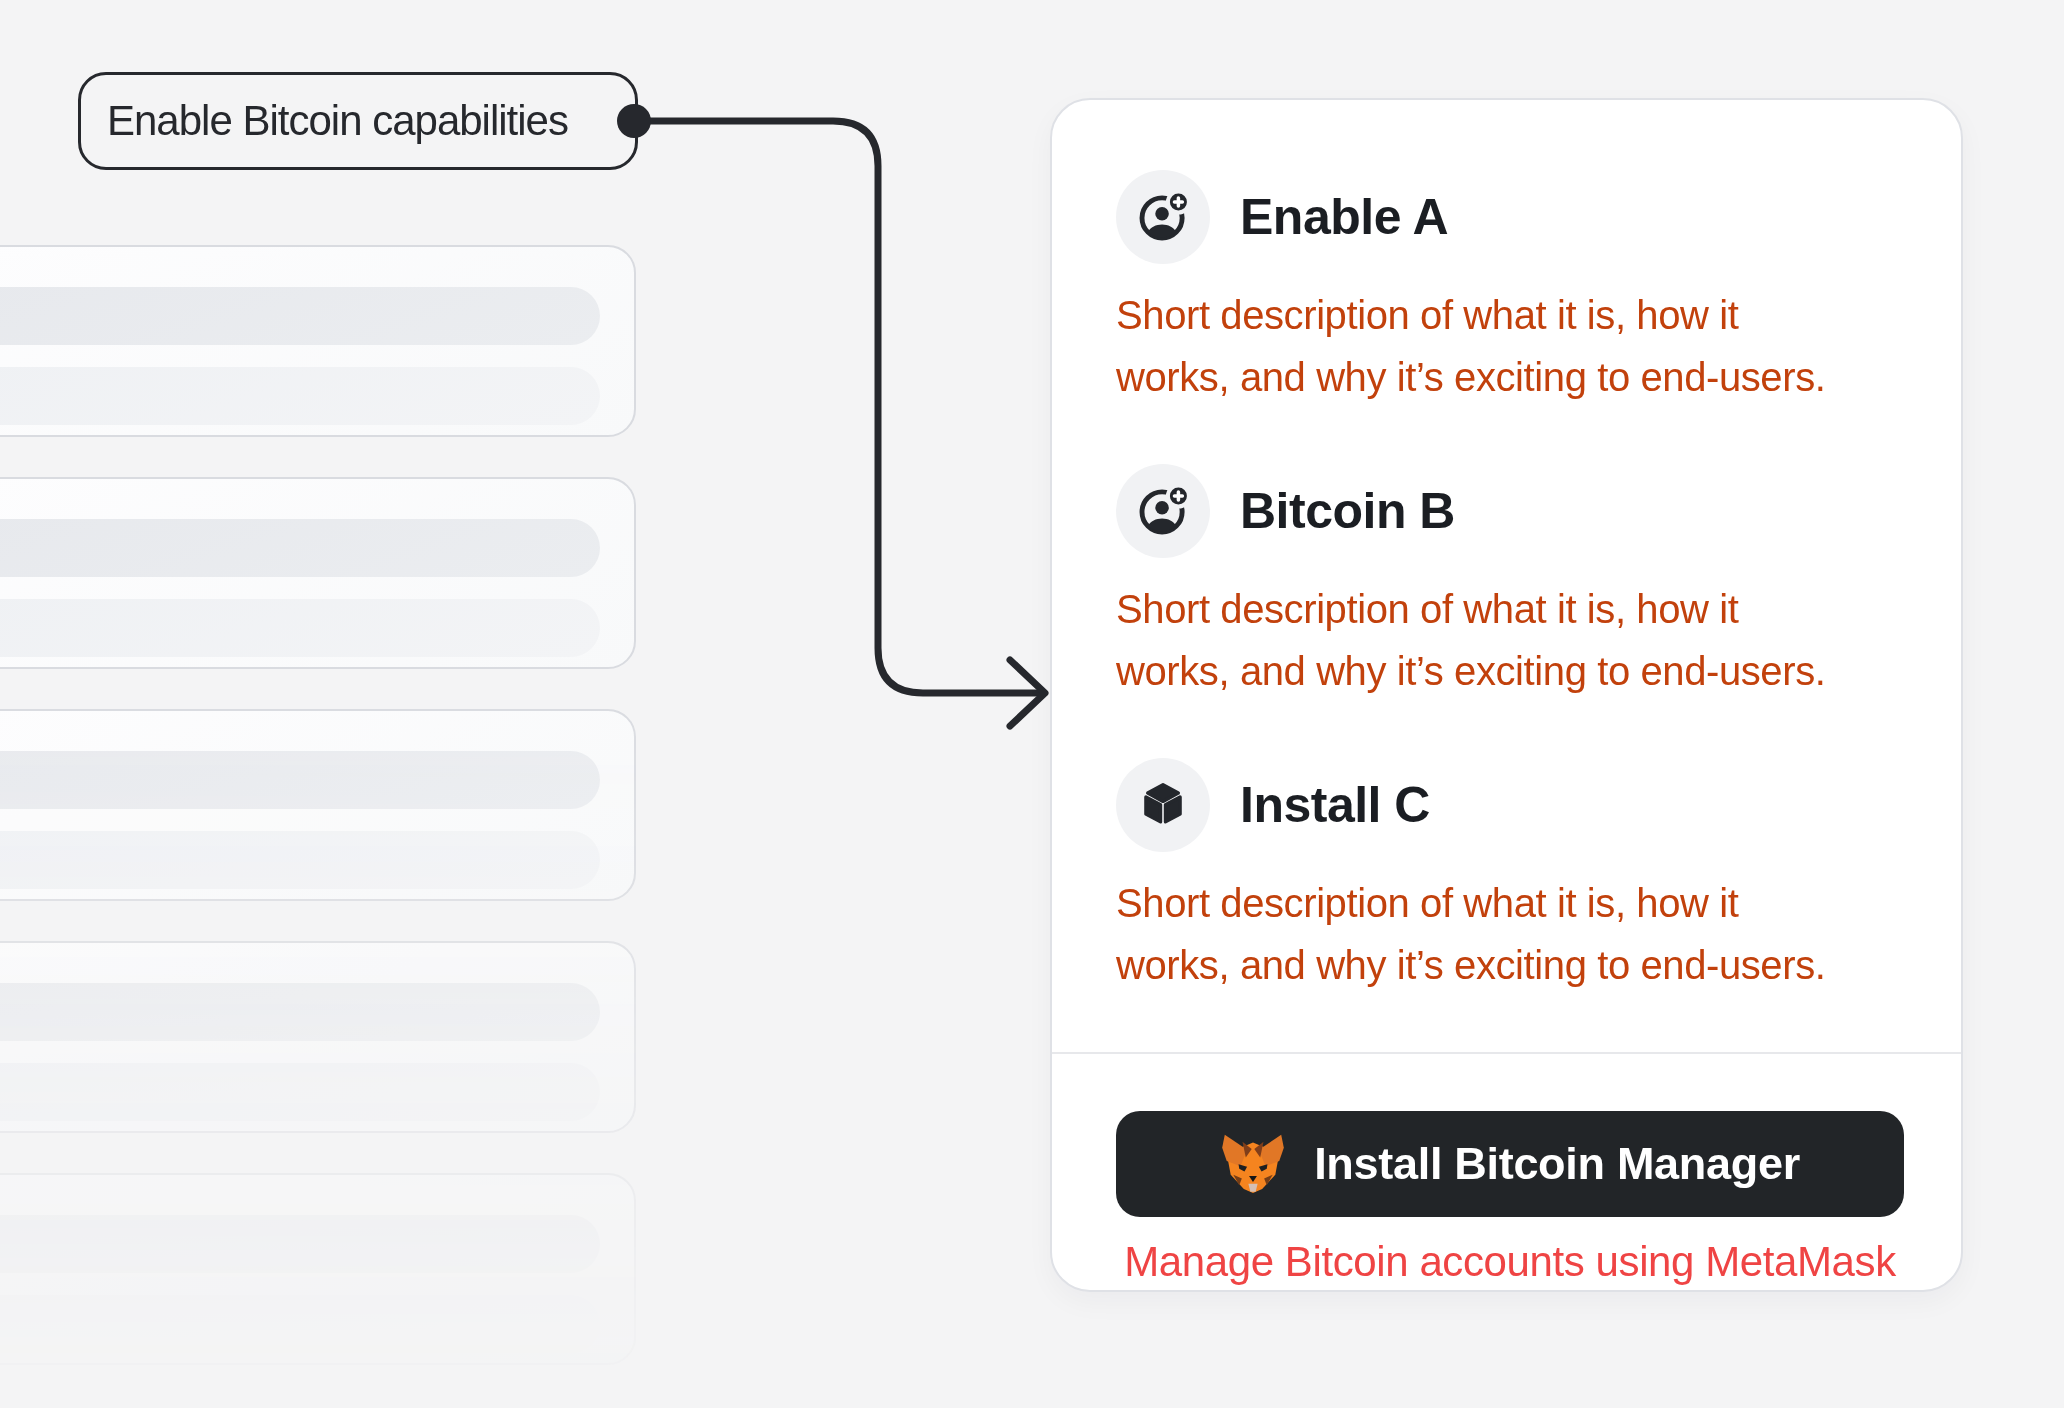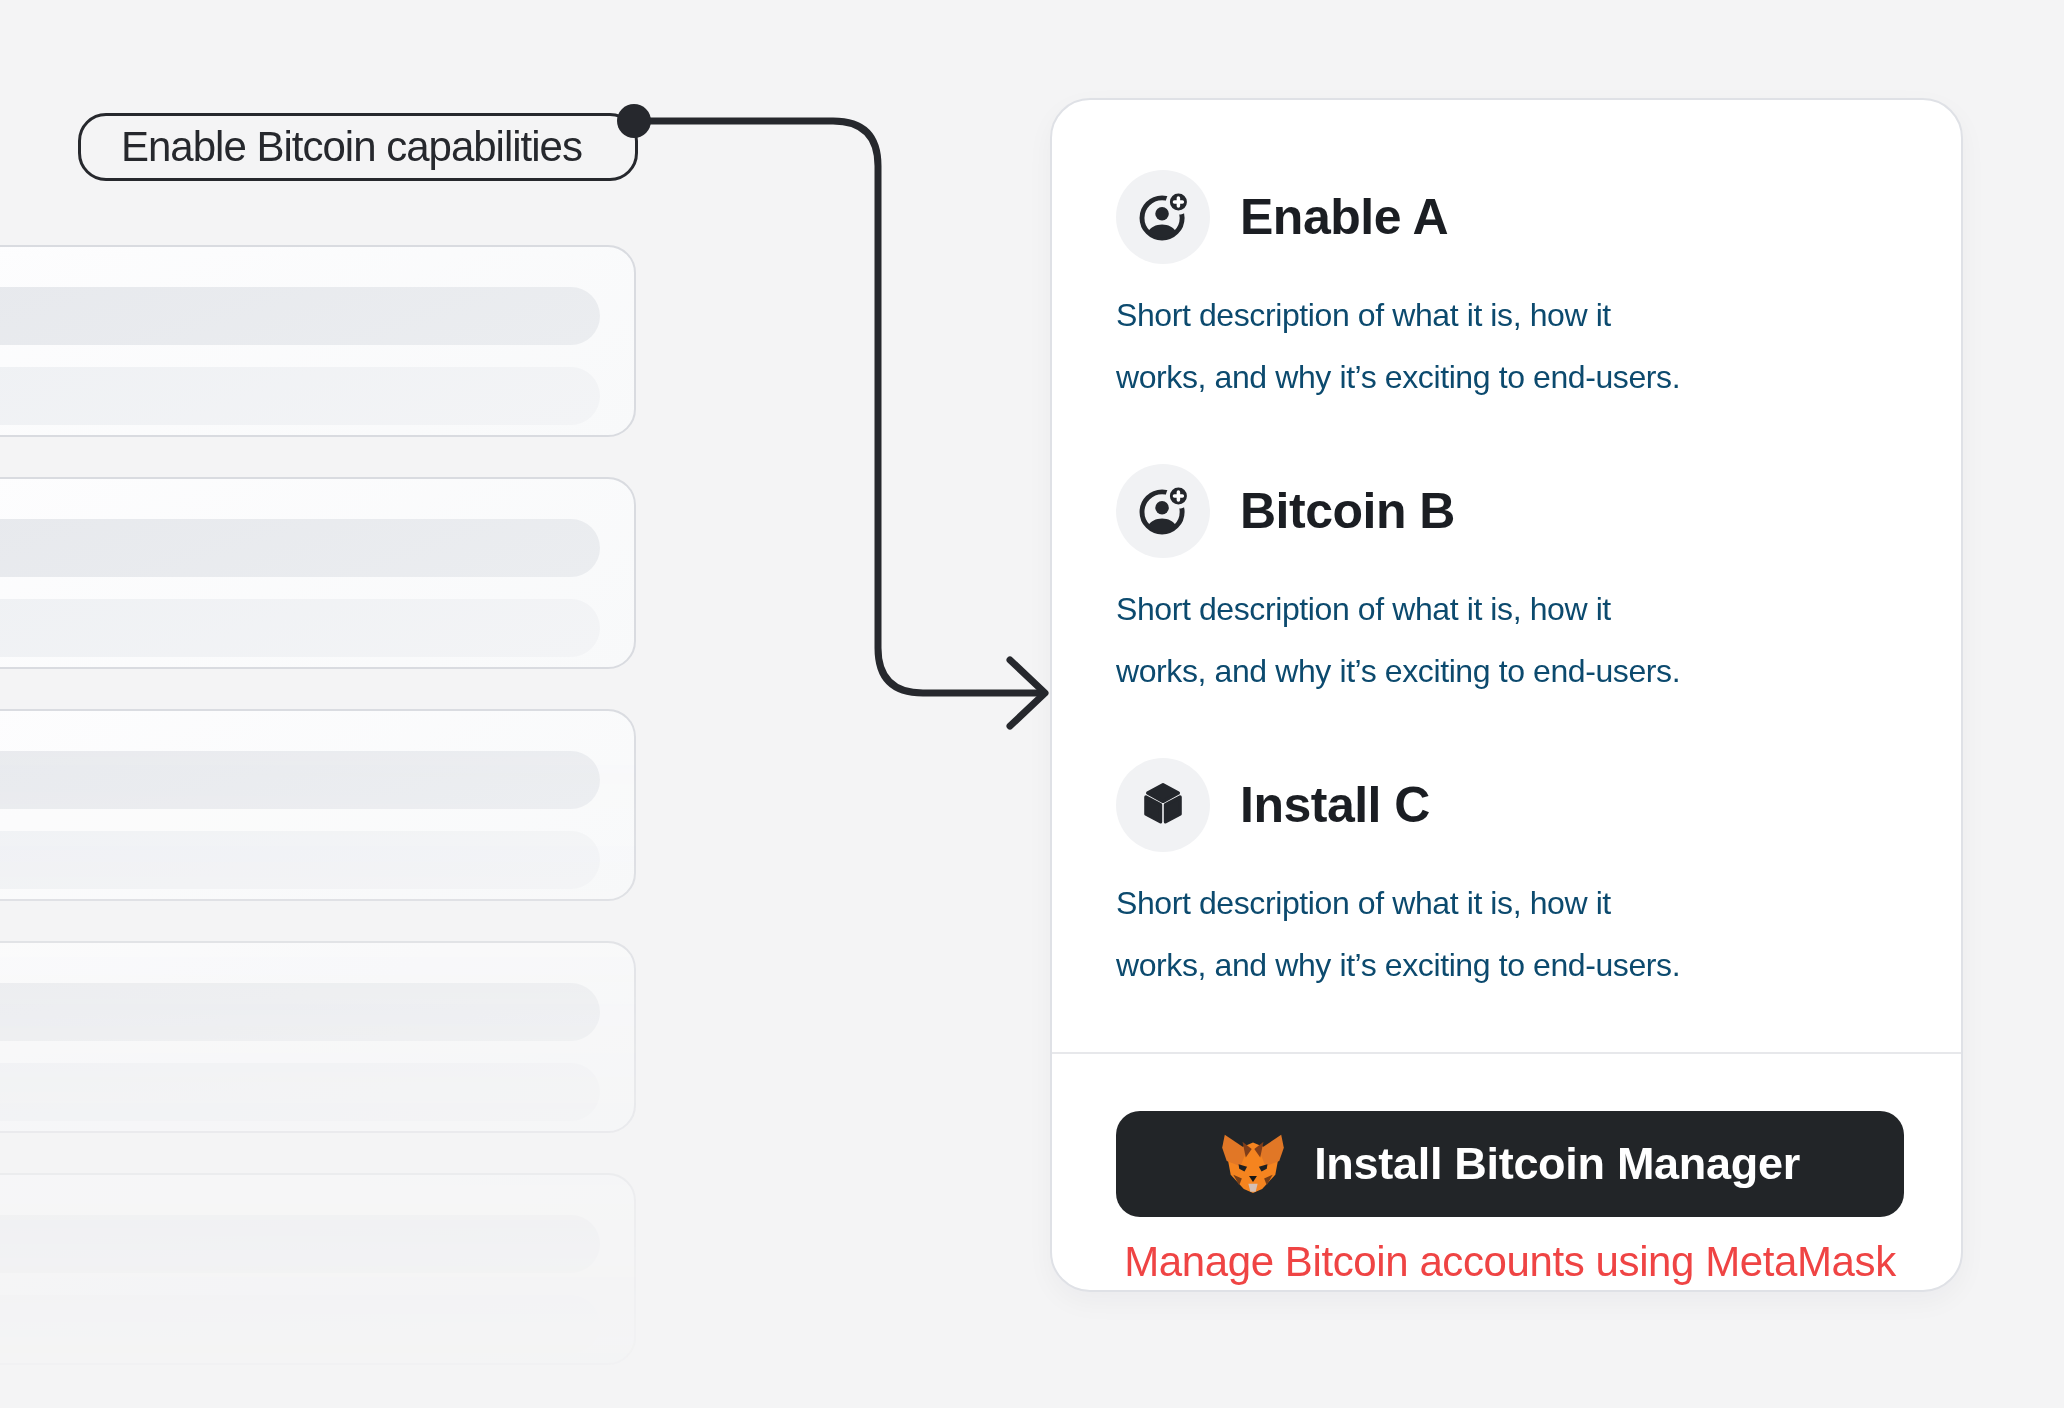--- a/index.html
+++ b/index.html
@@ -4,26 +4,25 @@
 <style>
   html,body{margin:0;padding:0;}
   .stage{
     position:relative;width:2064px;height:1408px;overflow:hidden;
     background:#f4f4f5;
     font-family:"Liberation Sans","DejaVu Sans",sans-serif;
     color:#25282d;
   }
   
   .callout{
-    position:absolute;left:78px;top:72px;width:560px;height:68px;
+    position:absolute;left:78px;top:72px;width:560px;height:98px;
     box-sizing:border-box;border:3px solid #26282d;border-radius:28px;
-    display:flex;align-items:center;padding-left:40px;
+    display:flex;align-items:center;padding-left:26px;
     font-size:42px;letter-spacing:-1px;font-weight:500;color:#26282d;
     white-space:nowrap;
-    margin-top:41px;
   }
   
   .connector{position:absolute;left:0;top:0;width:2064px;height:1408px;pointer-events:none;}
   
   .skeleton-stack{
     position:absolute;left:-46px;top:245px;width:682px;
     -webkit-mask-image:linear-gradient(180deg,#000 0%,#000 38%,rgba(0,0,0,.8) 55%,rgba(0,0,0,.45) 72%,rgba(0,0,0,.15) 90%,rgba(0,0,0,.03) 100%);
             mask-image:linear-gradient(180deg,#000 0%,#000 38%,rgba(0,0,0,.8) 55%,rgba(0,0,0,.45) 72%,rgba(0,0,0,.15) 90%,rgba(0,0,0,.03) 100%);
   }
   .skeleton-card{
@@ -42,21 +41,21 @@
     box-shadow:0 10px 28px rgba(20,26,40,.04);
   }
   .card-body{padding:70px 57px 0 64px;}
   .feature{margin-bottom:56px;}
   .feature-head{display:flex;align-items:center;gap:30px;height:94px;}
   .icon-circle{
     flex:0 0 auto;width:94px;height:94px;border-radius:50%;background:#f1f2f4;
     display:flex;align-items:center;justify-content:center;
   }
   .feature-title{font-size:50px;font-weight:bold;letter-spacing:-.5px;color:#1b1e23;}
-  .feature-desc{margin-top:20px;font-size:32px;line-height:62px;letter-spacing:-.4px;color:#0c4a6e;}
+  .feature-desc{margin-top:20px;font-size:40px;line-height:62px;letter-spacing:-.4px;color:#c2410c;}
   .feature-desc span{display:block;white-space:nowrap;}
   .divider{height:2px;background:#e7e8eb;margin:36px 0 0 -64px;width:calc(100% + 121px);}
   .cta{padding-top:57px;}
   .install-btn{
     width:100%;height:106px;border:none;cursor:pointer;
     background:#222528;border-radius:24px;
     display:flex;align-items:center;justify-content:center;gap:28px;
     color:#ffffff;font-family:inherit;font-size:45px;font-weight:bold;letter-spacing:-.3px;
   }
   .install-btn span{white-space:nowrap;}

